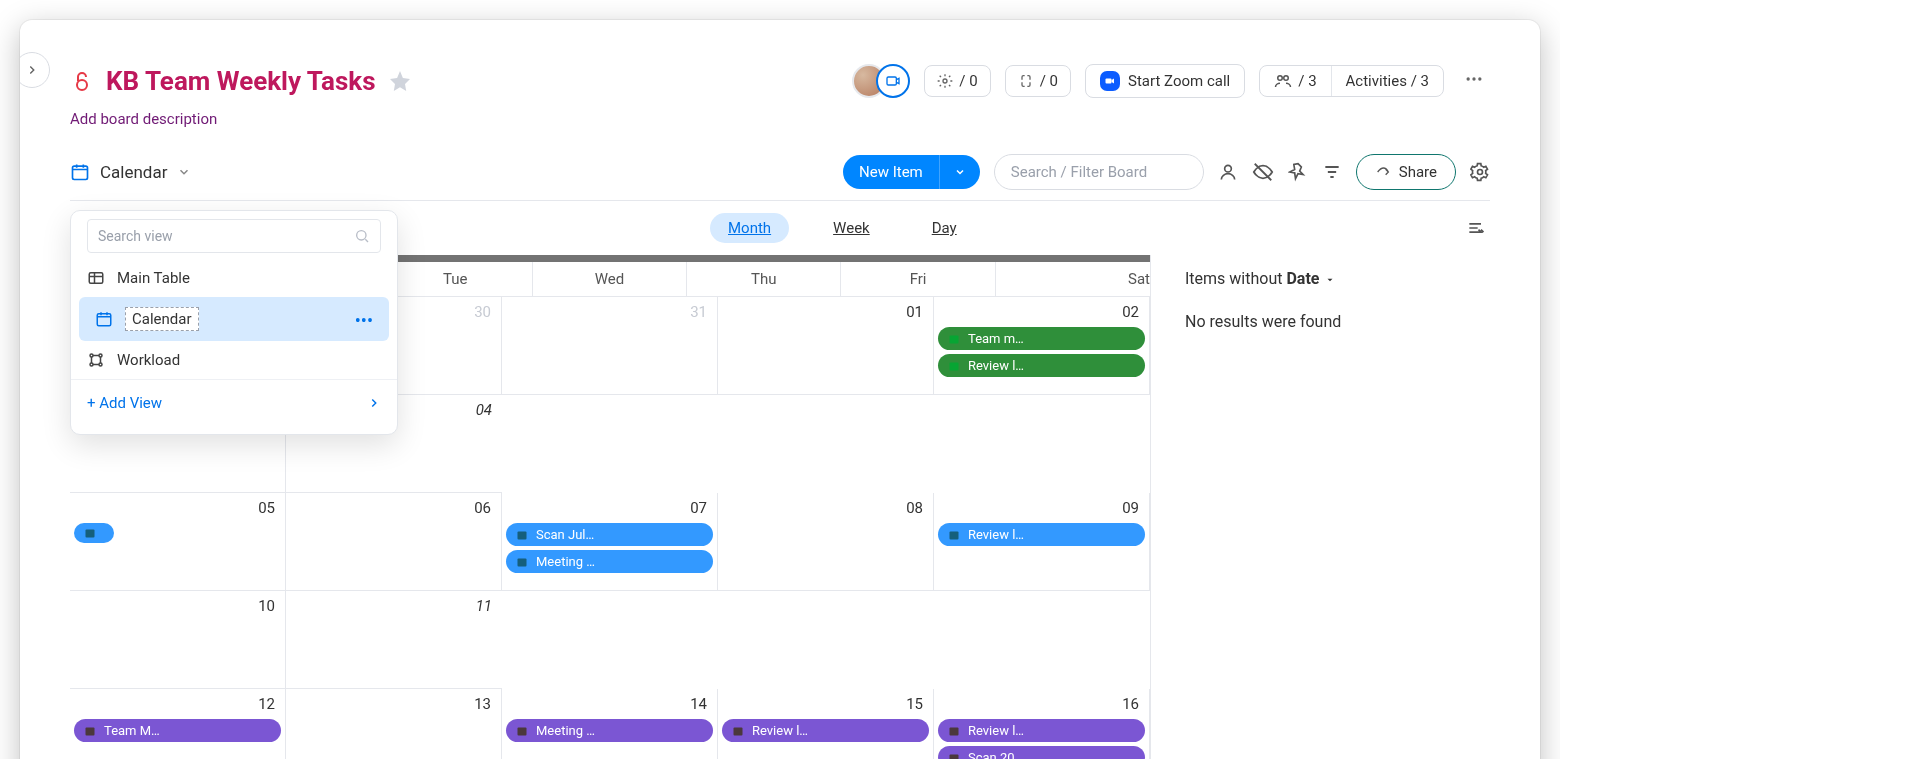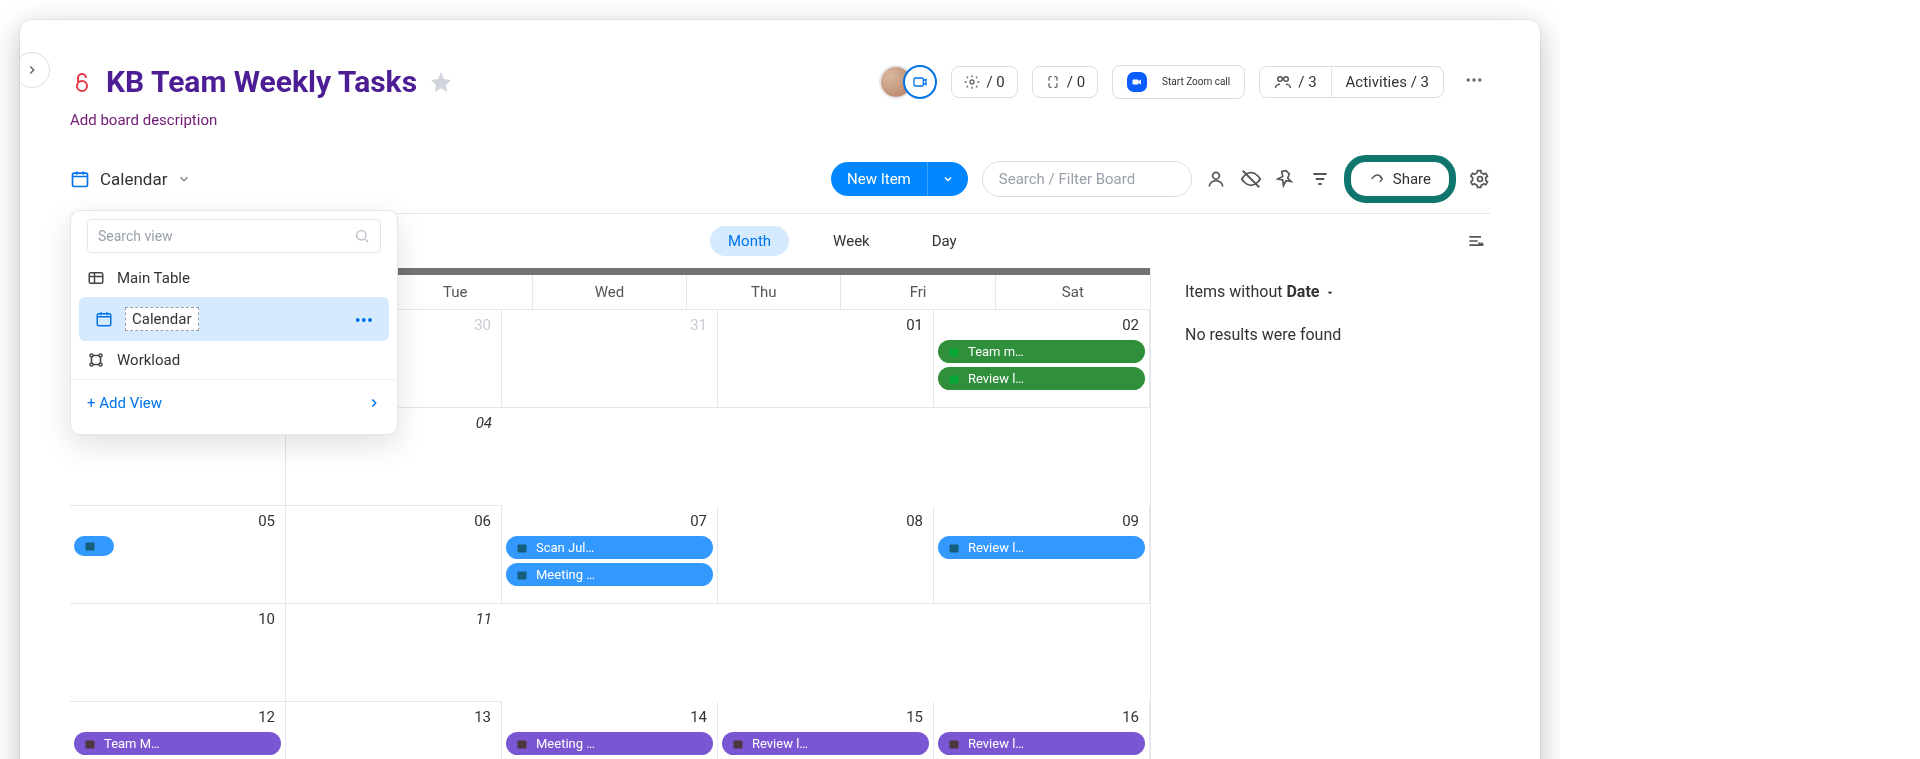--- a/index.html
+++ b/index.html
@@ -30,21 +30,21 @@
     display: flex; align-items: center; justify-content: center;
     cursor: pointer;
     z-index: 5;
   }
   .content { padding: 44px 50px 0 50px; }
 
   
   .board-header { display: flex; align-items: center; justify-content: space-between; }
   .board-title-wrap { display: flex; align-items: center; }
   .lock-icon { color: #e63946; margin-right: 12px; }
-  .board-title { font-size: 30px; font-weight: 700; color: #4c1d95; }
+  .board-title { font-size: 26px; font-weight: 700; color: #be185d; }
   .star-icon { color: #d0d4dc; margin-left: 12px; cursor: pointer; }
   .board-desc { color: #701a75; font-size: 15px; margin-top: 12px; cursor: pointer; }
 
   .header-right { display: flex; align-items: center; gap: 14px; }
   .avatar-wrap { display: flex; align-items: center; }
   .avatar {
     width: 34px; height: 34px; border-radius: 50%;
     background: radial-gradient(circle at 30% 30%, #d7b9a0, #b57a5d);
     border: 2px solid #e6e8ec;
   }
@@ -63,22 +63,22 @@
     padding: 6px 12px;
     font-size: 15px;
     color: #333;
     display: flex; align-items: center; gap: 6px;
     cursor: pointer;
   }
   .hex-pill svg { color: #666; }
   .zoom-btn {
     border: 1px solid #d9dce2; border-radius: 8px;
     padding: 6px 14px;
-    font-size: 10px;
-    display:flex; align-items:center; gap:15px;
+    font-size: 15px;
+    display:flex; align-items:center; gap:8px;
     cursor: pointer;
   }
   .zoom-dot { width:20px;height:20px;border-radius:7px;background:#0b5cff;display:flex;align-items:center;justify-content:center;color:#fff;font-size:12px; }
   .seg-pill { border:1px solid #d9dce2; border-radius:8px; display:flex; }
   .seg-pill > div { padding:6px 14px; font-size:15px; display:flex; align-items:center; gap:6px; }
   .seg-pill > div + div { border-left: 1px solid #e3e6eb; }
   .more-icon { color:#666; cursor:pointer; padding:4px 6px; }
 
   
   .toolbar-row {
@@ -97,54 +97,55 @@
   }
   .new-item-btn .label { padding:8px 16px; font-size:15px; }
   .new-item-btn .arrow { padding:8px 14px; border-left:1px solid rgba(255,255,255,0.25); display:flex;align-items:center; }
   .search-bar {
     border:1px solid #d9dce2; border-radius:22px;
     padding:8px 16px; font-size:15px; color:#9aa0ab;
     width: 210px;
   }
   .toolbar-icon { color:#555; cursor:pointer; }
   .share-btn {
-    border:7px solid #0f766e; border-radius:22px;
+    border:1px solid #0f766e; border-radius:22px;
     padding:8px 18px; font-size:15px;
     display:flex; align-items:center; gap:8px;
     cursor:pointer;
   }
   .gear { color:#555; cursor:pointer; }
 
   .divider { border-top:1px solid #e5e7ec; margin-top: 0; }
 
   
   .view-tabs-row {
     display:flex; align-items:center; justify-content:space-between;
     padding: 12px 0;
   }
   .view-tabs { display:flex; gap: 26px; margin-left: 640px; }
   .view-tab {
     padding: 6px 18px;
     border-radius: 18px;
     font-size: 15px;
     color: #333;
     cursor:pointer;
+    text-decoration:underline;
   }
   .view-tab.active { background:#d6eaff; color:#0073ea; }
   .sort-icon { color:#555; cursor:pointer; margin-right: 4px; }
 
   
   .cal-wrap { display:flex; }
   .cal-grid { flex:1; border-top:7px solid #737373; }
   .cal-head { display:grid; grid-template-columns: repeat(7,1fr); }
   .cal-head > div {
     padding: 8px 0; font-size:15px; color:#555; text-align:center;
     border-right:1px solid #e5e7ec; border-bottom:1px solid #e5e7ec;
   }
-  .cal-head > div:last-child { border-right:0; }
+  .cal-head > div:last-child { border-right:0;text-align:right; }
   .cal-row { display:grid; grid-template-columns: repeat(5,1fr); }
   .cal-cell {
     height: 98px;
     border-right:1px solid #e5e7ec; border-bottom:1px solid #e5e7ec;
     position:relative; padding:4px;
   }
   .cal-cell:last-child { border-right:0;font-style:italic; }
   .day-num {
     position:absolute; top:6px; right:10px;
     font-size:15px; color:#333;

